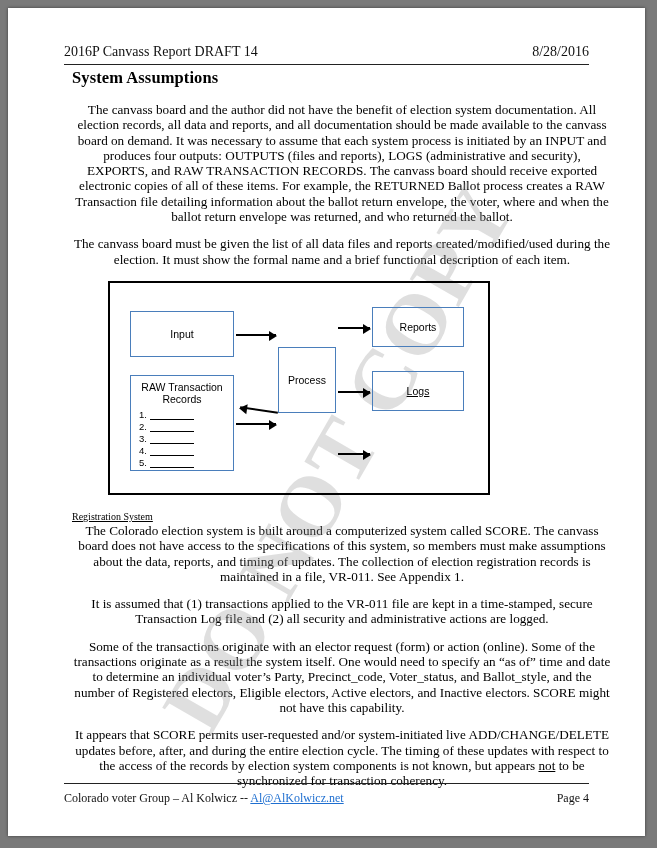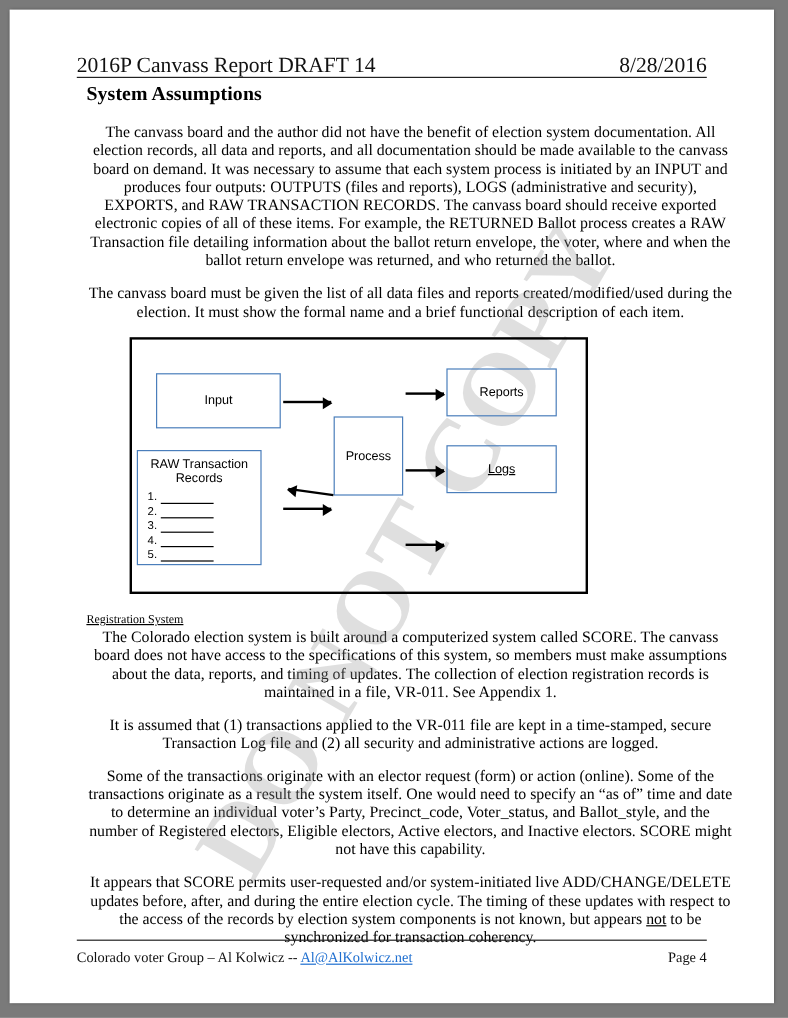--- a/index.html
+++ b/index.html
@@ -41,21 +41,21 @@
     letter-spacing: 1px;
     display: flex;
     align-items: center;
     justify-content: center;
   }
   .hdr {
     position: absolute;
     top: 36px;
     left: 56px;
     right: 56px;
-    font-size: 18px;
+    font-size: 14px;
     color: #111;
     display: flex;
     justify-content: space-between;
   }
   .hdr-rule {
     position: absolute;
     top: 56px;
     left: 56px;
     right: 56px;
     border-bottom: 1px solid #222;
@@ -104,21 +104,21 @@
     font-family: "Liberation Sans", sans-serif;
     font-size: 10.5px;
     display: flex;
     align-items: center;
     justify-content: center;
     text-align: center;
     color: #000;
     box-sizing: border-box;
   }
   .dbox.input   { left: 20px;  top: 28px;  width: 104px; height: 46px; }
-  .dbox.raw     { left: 4px;  top: 92px;  width: 104px; height: 96px; align-items: flex-start; padding-top: 5px; flex-direction: column; }
+  .dbox.raw     { left: 20px;  top: 92px;  width: 104px; height: 96px; align-items: flex-start; padding-top: 5px; flex-direction: column; }
   .dbox.process { left: 168px; top: 64px;  width: 58px;  height: 66px; }
   .dbox.reports { left: 262px; top: 24px;  width: 92px;  height: 40px; }
   .dbox.logs    { left: 262px; top: 88px;  width: 92px;  height: 40px; text-decoration: underline; }
   .dbox.texp    { left: 262px; top: 148px; width: 92px;  height: 44px; }
   .raw-title {
     width: 100%;
     text-align: center;
     font-size: 10.5px;
     line-height: 12px;
   }

